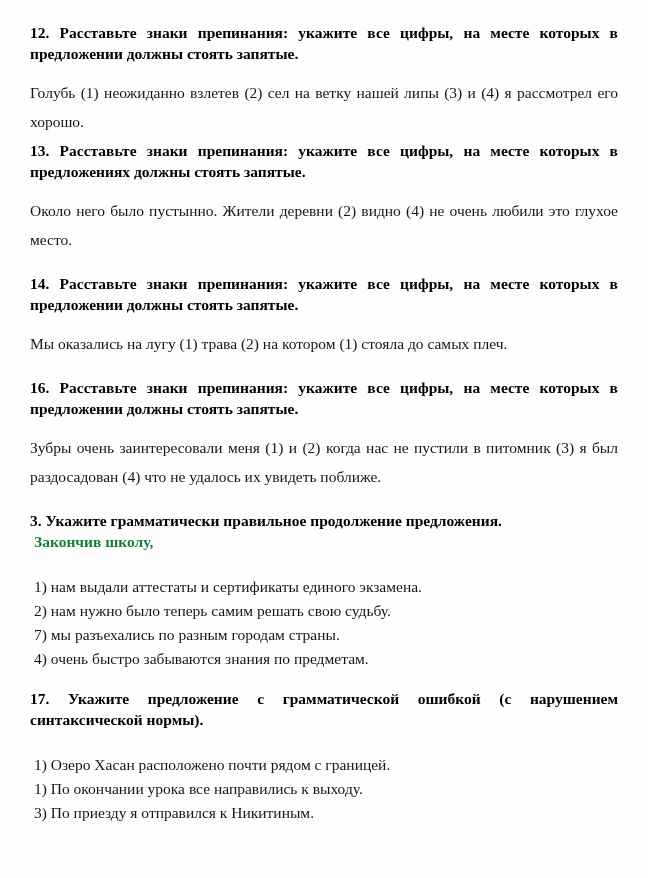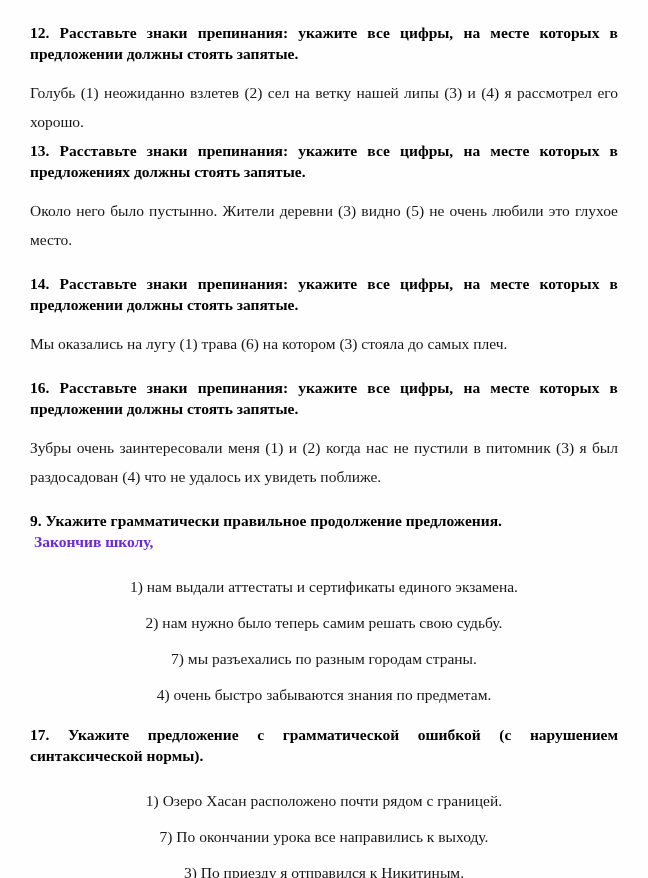--- a/index.html
+++ b/index.html
@@ -18,75 +18,74 @@
   .q { margin: 0 0 19px 0; }
   .q-heading {
     font-weight: bold;
     color: #000000;
     text-align: justify;
     line-height: 21px;
     margin: 0 0 14px 0;
   }
   .q-subheading {
     font-weight: bold;
-    color: #6d28d9;
+    color: #15803d;
     line-height: 21px;
     margin: 0 0 0 4px;
   }
   .sent {
     margin: 0;
     line-height: 29px;
   }
   .just { text-align: justify; }
   .opts { margin-top: 25px; }
   .opt {
-    margin: 16px;
+    margin: 4px;
     line-height: 20px;
-    text-align: center;
   }
   .tight { margin-bottom: 5px; }
 </style>
 </head>
 <body>
 
 <div class="doc">
 
   <div class="q" style="margin-bottom:4px;">
     <p class="q-heading">12. Расставьте знаки препинания: укажите все цифры, на месте которых в предложении должны стоять запятые.</p>
     <p class="sent just">Голубь  (1) неожиданно взлетев (2) сел на ветку нашей липы (3) и (4) я рассмотрел его хорошо.</p>
   </div>
 
   <div class="q">
     <p class="q-heading">13. Расставьте знаки препинания: укажите все цифры, на месте которых в предложениях должны стоять запятые.</p>
-    <p class="sent just">Около него было пустынно. Жители деревни (3) видно (5) не очень любили это глухое место.</p>
+    <p class="sent just">Около него было пустынно. Жители деревни (2) видно (4) не очень любили это глухое место.</p>
   </div>
 
   <div class="q">
     <p class="q-heading">14. Расставьте знаки препинания: укажите все цифры, на месте которых в предложении должны стоять запятые.</p>
-    <p class="sent">Мы оказались на лугу (1) трава (6) на котором (3) стояла до самых плеч.</p>
+    <p class="sent">Мы оказались на лугу (1) трава (2) на котором (1) стояла до самых плеч.</p>
   </div>
 
   <div class="q">
     <p class="q-heading">16. Расставьте знаки препинания: укажите все цифры, на месте которых в предложении должны стоять запятые.</p>
     <p class="sent just">Зубры очень заинтересовали меня (1) и (2) когда нас не пустили в питомник (3) я был раздосадован (4) что не удалось их увидеть поближе.</p>
   </div>
 
   <div class="q">
-    <p class="q-heading tight" style="margin-bottom:0;">9. Укажите грамматически правильное продолжение предложения.</p>
+    <p class="q-heading tight" style="margin-bottom:0;">3. Укажите грамматически правильное продолжение предложения.</p>
     <p class="q-subheading">Закончив школу,</p>
     <div class="opts">
       <p class="opt">1) нам выдали аттестаты и сертификаты единого экзамена.</p>
       <p class="opt">2) нам нужно было теперь самим решать свою судьбу.</p>
       <p class="opt">7) мы разъехались по разным городам страны.</p>
       <p class="opt">4) очень быстро забываются знания по предметам.</p>
     </div>
   </div>
 
   <div class="q">
     <p class="q-heading" style="margin-bottom:10px;">17. Укажите предложение с грамматической ошибкой (с нарушением синтаксической нормы).</p>
     <div class="opts">
       <p class="opt">1) Озеро Хасан расположено почти рядом с границей.</p>
-      <p class="opt">7) По окончании урока все направились к выходу.</p>
+      <p class="opt">1) По окончании урока все направились к выходу.</p>
       <p class="opt">3) По приезду я отправился к Никитиным.</p>
     </div>
   </div>
 
 </div>
 
 </body></html>

